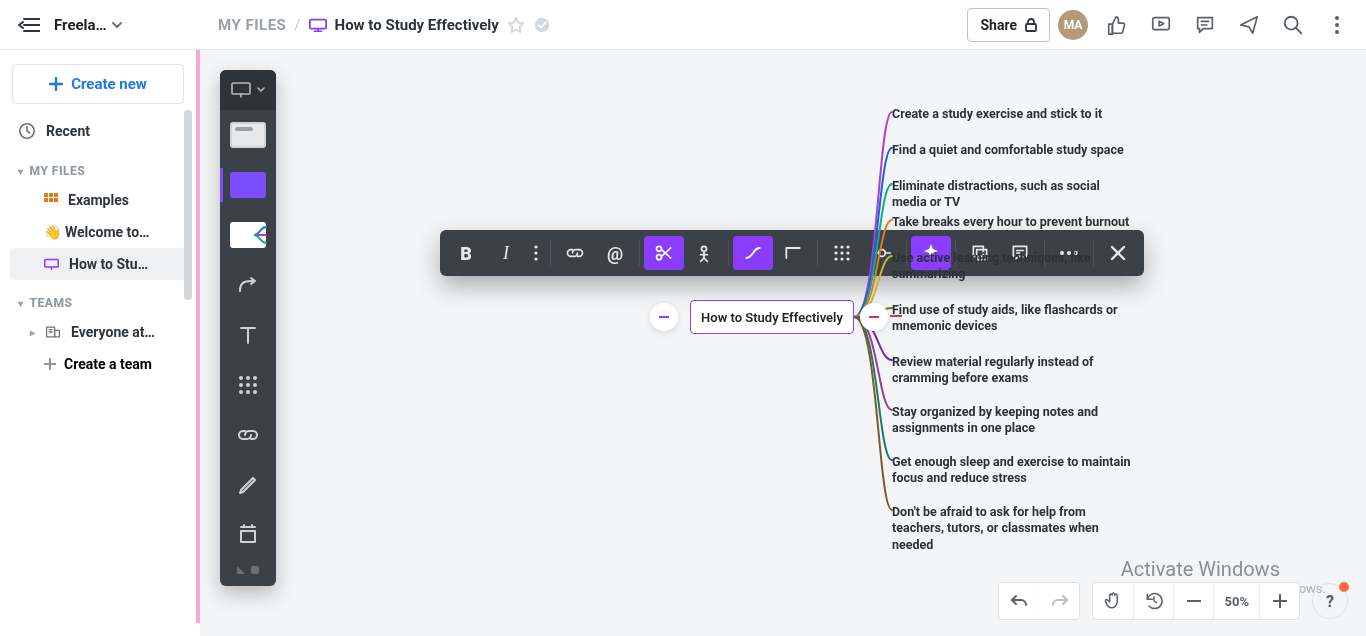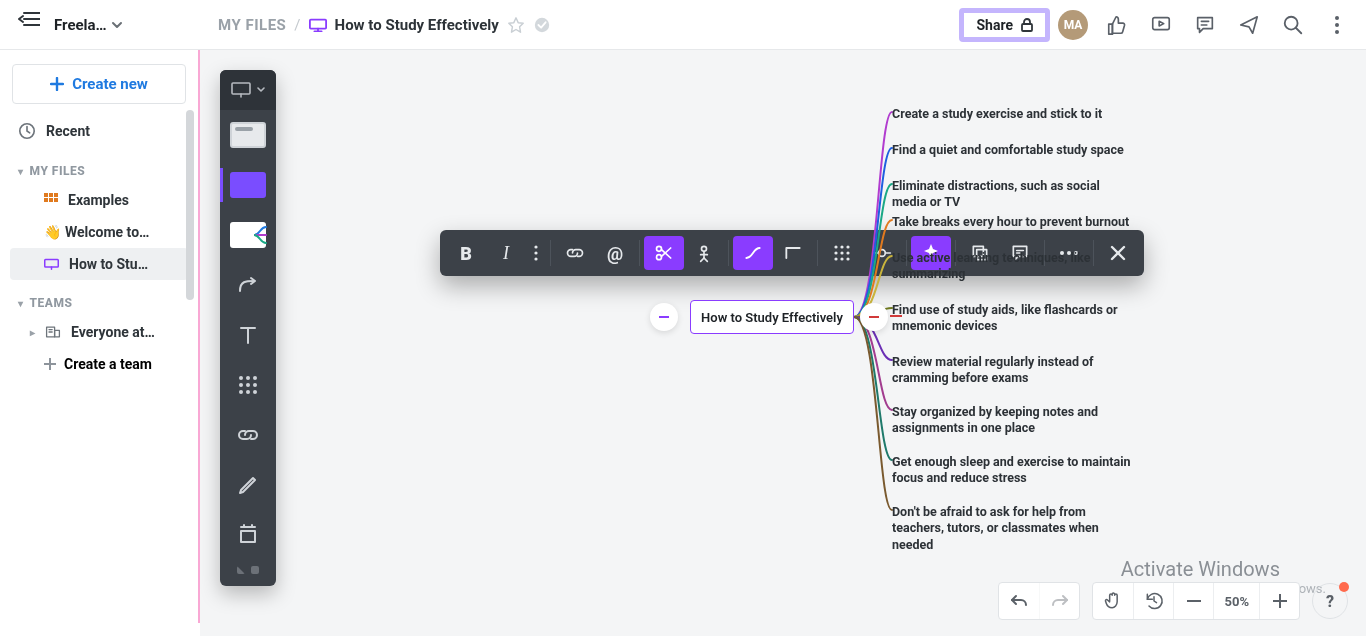--- a/index.html
+++ b/index.html
@@ -1,32 +1,32 @@
 <!DOCTYPE html>
 <html><head>
 <meta charset="utf-8">
 <style>
   * { box-sizing: border-box; margin: 0; padding: 0; font-family: -apple-system, BlinkMacSystemFont, "Segoe UI", Roboto, Helvetica, Arial, sans-serif; }
   html, body { width: 1366px; height: 636px; overflow: hidden; background: #fff; color: #1e2226; }
   .topbar { height: 50px; border-bottom: 1px solid #e6e8ea; display: flex; align-items: center; padding: 0 8px 0 0; }
-  .topbar-left { width: 200px; display: flex; height: 100%; }
+  .topbar-left { width: 200px; display: flex; align-items: center; height: 100%; }
   .collapse-btn { width: 38px; height: 38px; display:flex; align-items:center; justify-content:center; margin: 0 6px 0 10px; border-radius:4px; }
   .workspace-select { font-weight:700; font-size:15px; flex:1; display:flex; align-items:center; gap:4px; padding-right:8px; overflow:hidden; white-space:nowrap; }
   .workspace-select span:first-child{ overflow:hidden; text-overflow:ellipsis; max-width:90px;}
   .breadcrumb { display:flex; align-items:center; gap:8px; font-size:15px; font-weight:700; margin-left:18px; }
   .breadcrumb .root { color:#9aa1a8; letter-spacing:.5px; }
   .breadcrumb .sep { color:#c4c9ce; font-weight:400; }
   .breadcrumb .doc-icon { width:18px; height:14px; }
   .breadcrumb .title { color:#2d3338; }
   .star, .check { width:18px; height:18px; color:#c9cfd4; }
   .topbar-right { margin-left:auto; display:flex; align-items:center; gap:2px; }
-  .share-btn { border:5px solid #c4b5fd; background:#fff; border-radius:4px; height:34px; padding:0 12px; display:flex; align-items:center; gap:8px; font-weight:700; font-size:14px; }
+  .share-btn { border:1px solid #c4b5fd; background:#fff; border-radius:4px; height:34px; padding:0 12px; display:flex; align-items:center; gap:8px; font-weight:700; font-size:14px; }
   .avatar { width:30px; height:30px; border-radius:50%; background:#b49a78; color:#fff; font-size:12px; font-weight:700; display:flex; align-items:center; justify-content:center; margin:16px 6px; }
   .top-icon-btn { width:42px; height:42px; display:flex; align-items:center; justify-content:center; color:#5a6068; }
-  .sidebar { position:absolute; top:50px; left:0; width:200px; bottom:13px; border-right:2px solid #f9a8d4; background:#fff; display:flex; flex-direction:column; }
+  .sidebar { position:absolute; top:50px; left:0; width:200px; bottom:13px; border-right:4px solid #f9a8d4; background:#fff; display:flex; flex-direction:column; }
   .sidebar-scrollarea { overflow:hidden; position:relative; flex:1;}
   .sidebar-scrollbar{position:absolute; right:4px; top:60px; width:8px; height:190px; background:#d4d7da; border-radius:4px;}
   .create-btn { margin:14px 12px 10px; border:1px solid #e0e3e6; border-radius:4px; height:40px; display:flex; align-items:center; justify-content:center; gap:8px; font-weight:700; color:#1f7ae0; font-size:15px; }
   .side-item { display:flex; align-items:center; gap:10px; padding:8px 18px; font-weight:700; font-size:14px; color:#2f353a; }
   .section-title { font-size:12px; letter-spacing:.5px; color:#9098a0; font-weight:800; padding:16px 18px 6px; display:flex; align-items:center; gap:6px; }
   .file-item { display:flex; align-items:center; gap:10px; padding:8px 18px 8px 44px; font-size:14px; color:#2f353a; font-weight:600; white-space:nowrap; overflow:hidden; text-overflow:ellipsis; }
   .file-item.active{ background:#eef0f2; border-radius:4px; margin:0 10px; padding-left:34px; }
   .file-doc-icon{ width:15px; height:12px; flex:0 0 auto;}
   .create-team{ display:flex; align-items:center; gap:8px; color:#000000; font-weight:700; font-size:14px; padding:8px 18px 8px 44px;}
   .invite-card{ margin:20px 12px; border:1px solid #e6e8ea; border-radius:4px; padding:14px 12px 14px 12px; position:relative; display:flex; gap:10px;}

